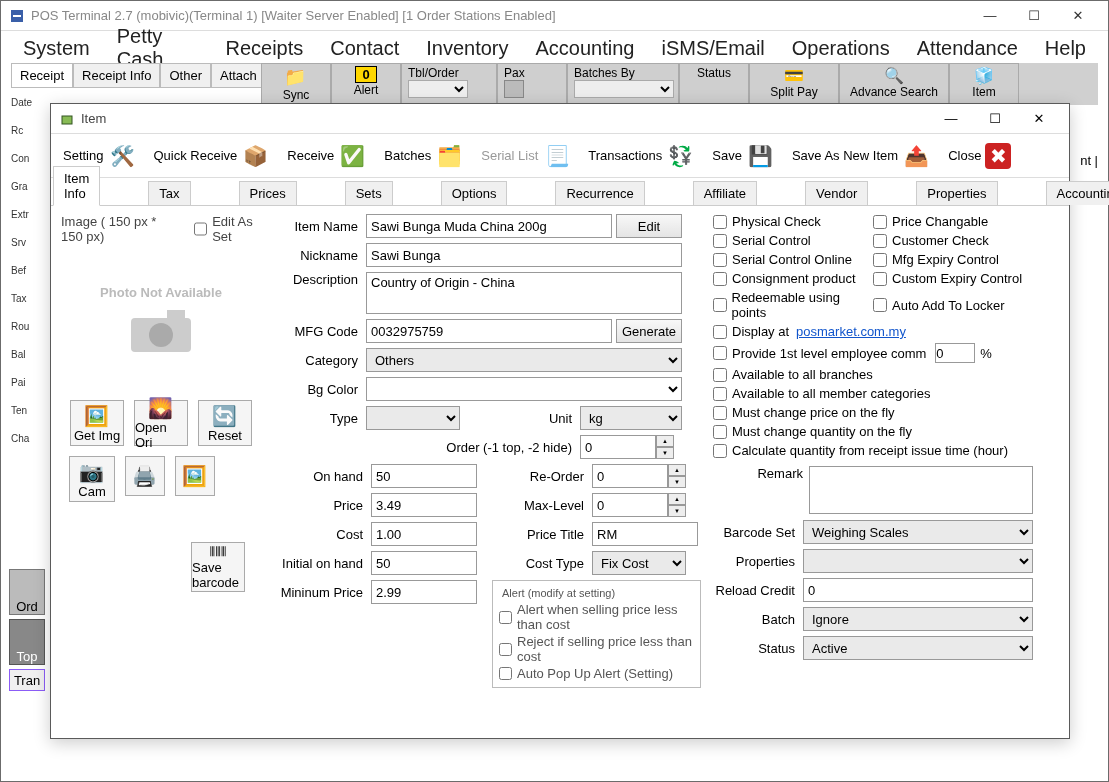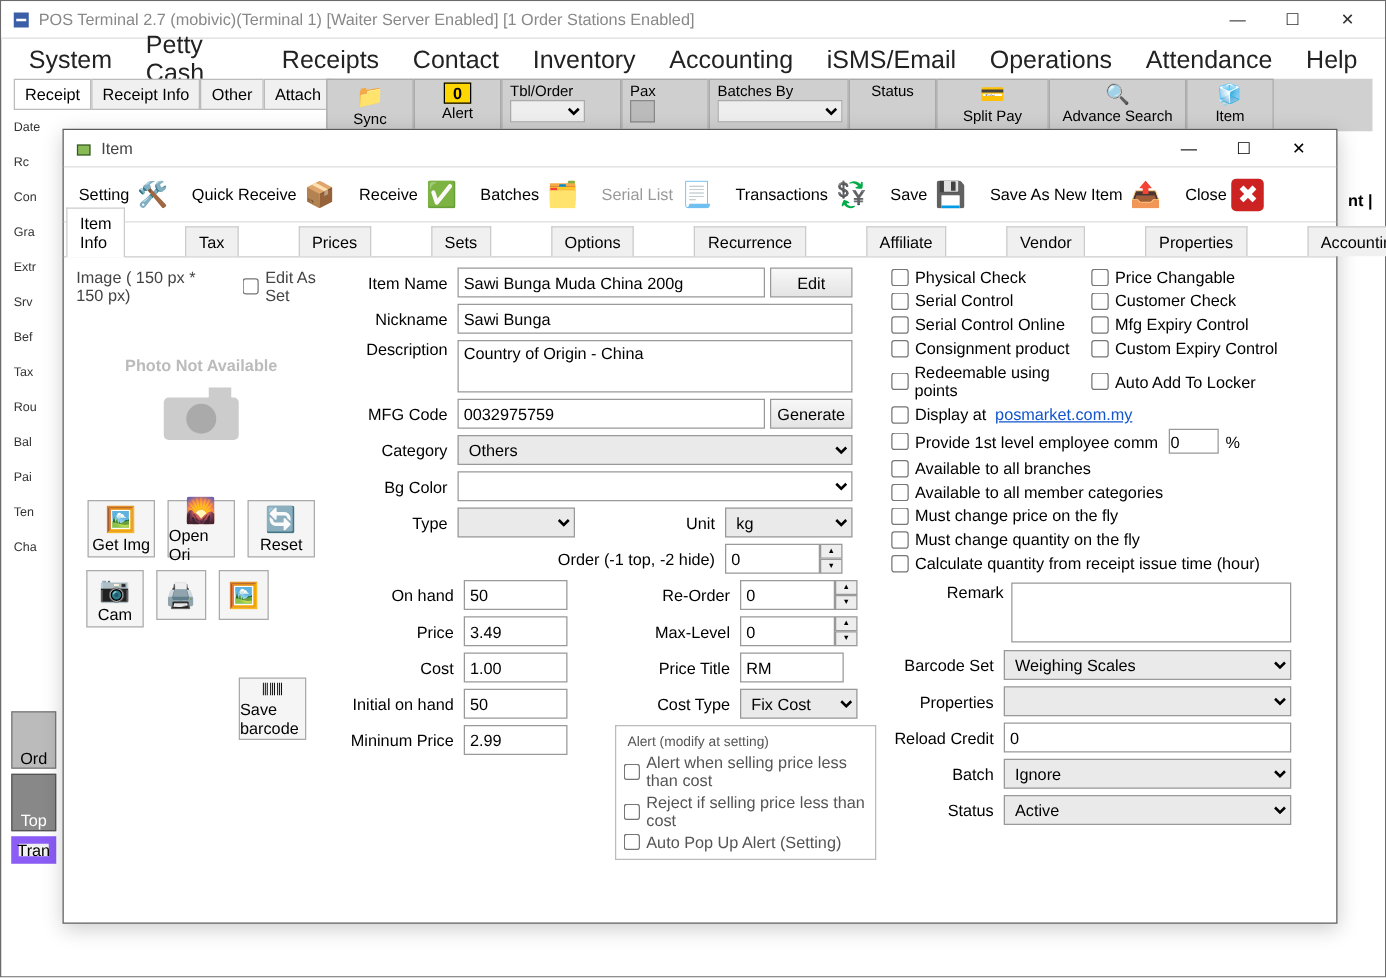--- a/index.html
+++ b/index.html
@@ -56,21 +56,21 @@
 .col-main { flex: 1; display: flex; gap: 12px; }
 .form-left { width: 430px; }
 .frow { display: flex; align-items: center; margin-bottom: 5px; }
 .frow .lbl { width: 95px; text-align: right; padding-right: 8px; font-size: 13px; }
 .frow input[type=text], .frow textarea, .frow select { border: 1px solid #999; background: #fff; height: 24px; padding: 2px 4px; font-size: 13px; }
 .frow textarea { height: 42px; resize: none; }
 .btn-edit { height: 24px; width: 66px; background: linear-gradient(#f8f8f8,#e4e4e4); border: 1px solid #999; margin-left: 4px; }
 .two-col { display: flex; gap: 12px; }
 .subcol { flex: 1; }
 .subcol .frow .lbl { width: 100px; }
-.num-in { width: 83px; }
+.num-in { width: 106px; }
 .spin { display: flex; }
 .spin input { width: 76px; }
 .spin .sp { width: 18px; display: flex; flex-direction: column; }
 .spin .sp button { height: 12px; font-size: 6px; border: 1px solid #999; background: #eee; }
 .alert-box { border: 1px solid #bbb; padding: 4px 6px; margin-top: 4px; }
 .alert-box .leg { font-size: 11px; color: #555; margin-top: -10px; background: #fff; display: inline-block; padding: 0 3px; }
 .alert-box .achk { display: flex; align-items: center; gap: 5px; font-size: 12px; color: #555; margin: 2px 0; }
 
 .col-checks { width: 320px; }
 .chk-grid { display: grid; grid-template-columns: 160px 160px; row-gap: 4px; }
@@ -169,30 +169,30 @@
     <div class="fld">Extr</div>
     <div class="fld">Srv</div>
     <div class="fld">Bef</div>
     <div class="fld">Tax</div>
     <div class="fld">Rou</div>
     <div class="fld">Bal</div>
     <div class="fld">Pai</div>
     <div class="fld">Ten</div>
     <div class="fld">Cha</div>
   </div>
-  <div style="position:absolute; right:10px; top:152px;font-weight:bold;"><span>nt |</span></div>
+  <div style="position:absolute; right:10px; top:152px;"><span>nt |</span></div>
 
   <div style="position:absolute; left:8px; bottom:90px;">
     <div style="background:#bbb; border:1px solid #777; width:36px; height:46px; display:flex; align-items:flex-end; justify-content:center; font-size:12px">
         <span>Ord</span>
       </div>
     <div style="background:#888; border:1px solid #555; width:36px; height:46px; margin-top:4px; display:flex; align-items:flex-end; justify-content:center; color:#fff; font-size:12px">
         <span>Top</span>
       </div>
-    <div style="background:#f0f0f0; border:6px solid #8b5cf6; width:36px; height:22px; margin-top:4px; font-size:12px; display:flex;align-items:center;justify-content:center">
+    <div style="background:#f0f0f0; border:1px solid #8b5cf6; width:36px; height:22px; margin-top:4px; font-size:12px; display:flex;align-items:center;justify-content:center">
         <span>Tran</span>
       </div>
   </div>
 </div>
 
 <div class="dialog">
   <div class="dlg-title">
     <span class="icon">
         <svg width="16" height="16">
           <rect x="3" y="5" width="10" height="8" fill="#8b5" stroke="#352"></rect>

